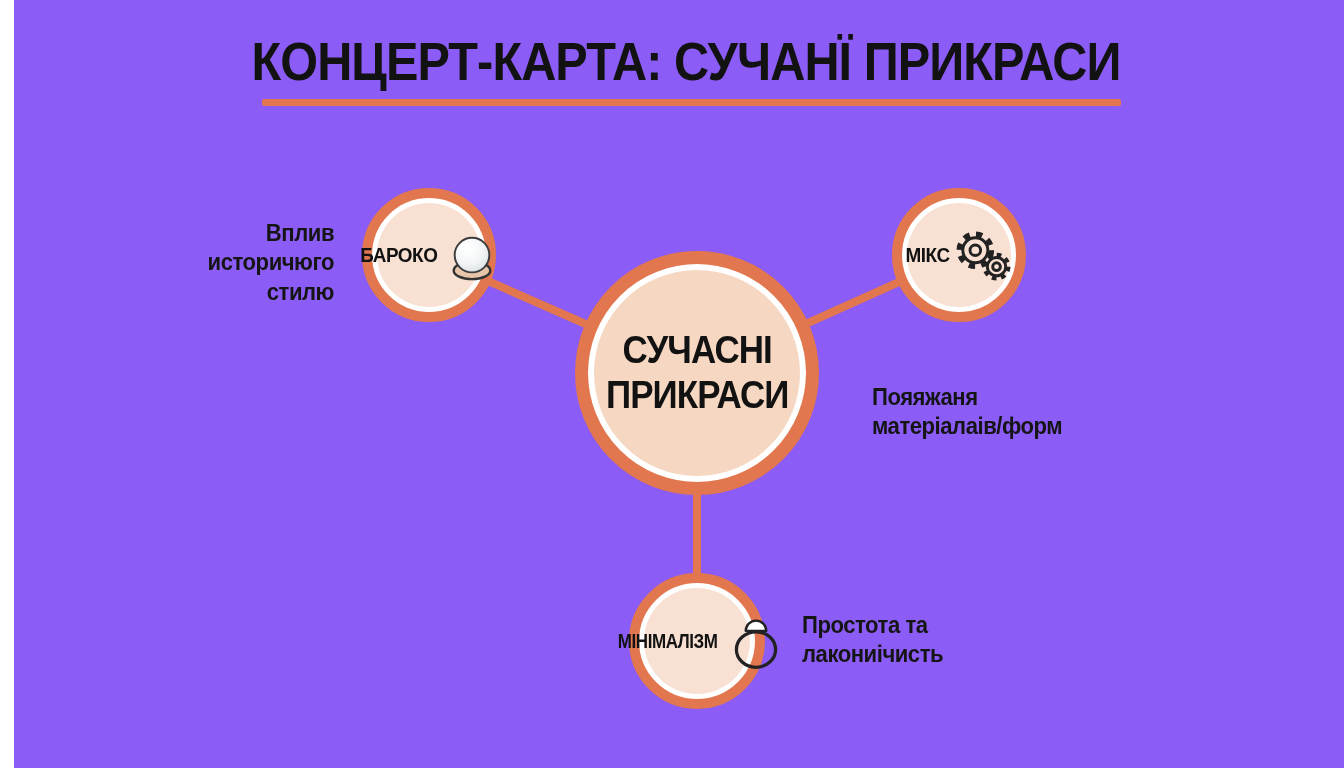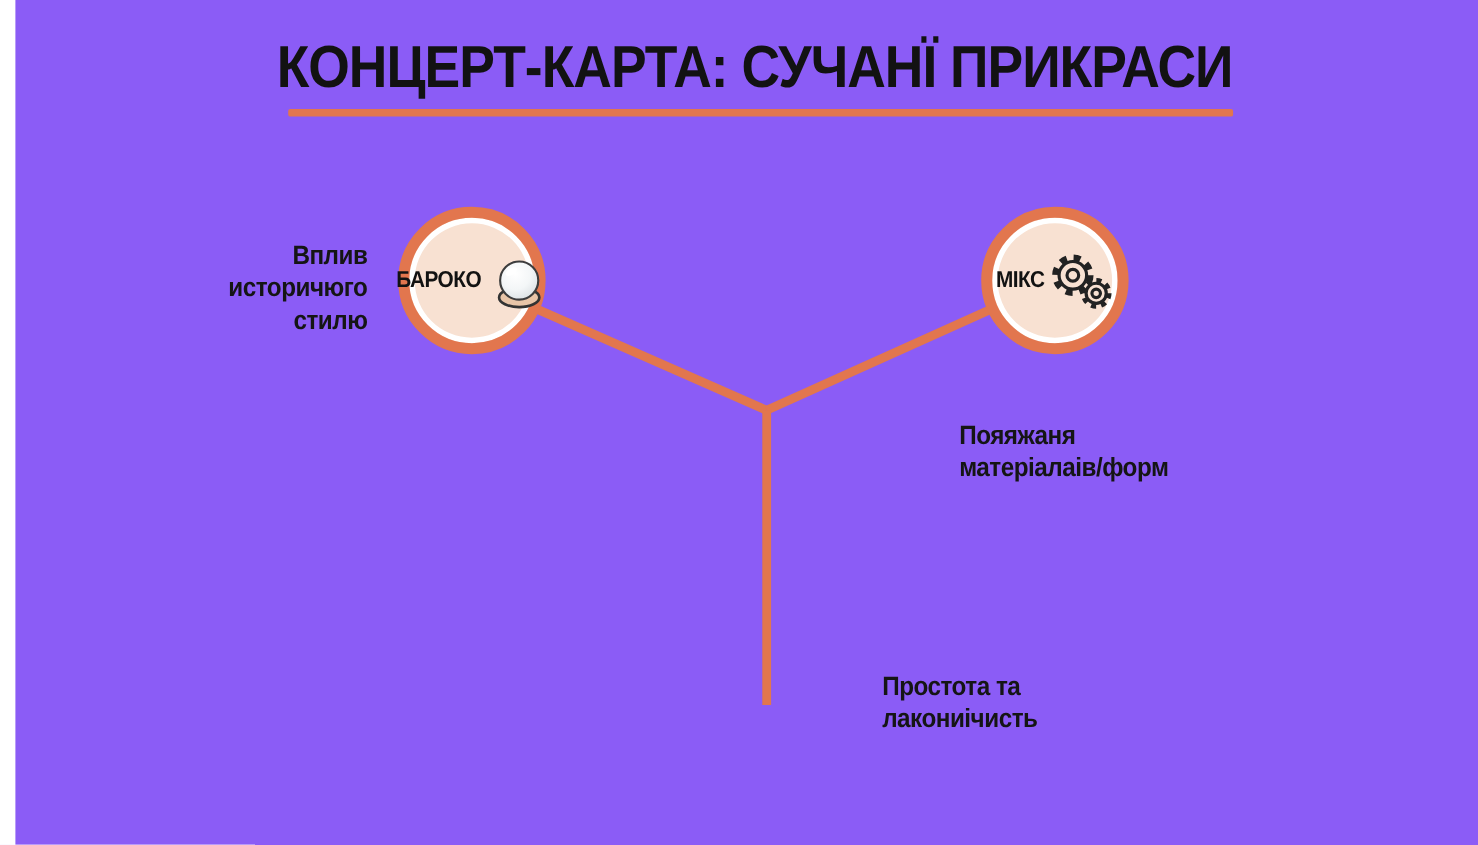--- a/index.html
+++ b/index.html
@@ -122,20 +122,24 @@
 
   <div class="title">КОНЦЕРТ-КАРТА: СУЧАНЇ ПРИКРАСИ</div>
   <div class="underline"></div>
 
   <svg class="connectors" viewBox="0 0 1344 768">
     <line x1="415" y1="255" x2="683" y2="373" stroke="#E2764E" stroke-width="8"></line>
     <line x1="945" y1="255" x2="683" y2="373" stroke="#E2764E" stroke-width="8"></line>
     <line x1="683" y1="641" x2="683" y2="373" stroke="#E2764E" stroke-width="8"></line>
   </svg>
 
+  <div class="node node-center">
+    <div class="center-label">СУЧАСНІ
+ПРИКРАСИ</div>
+  </div>
 
   <div class="node node-baroko">
     <div class="node-label">БАРОКО</div>
     <div class="icon">
       <svg width="60" height="52" viewBox="0 0 62 54">
         <defs>
           <radialGradient id="pearlGrad" cx="40%" cy="32%" r="75%">
             <stop offset="0%" stop-color="#ffffff"></stop>
             <stop offset="55%" stop-color="#f3f6f7"></stop>
             <stop offset="100%" stop-color="#d9dfe2"></stop>
@@ -157,20 +161,29 @@
         <circle cx="23" cy="21" r="13" fill="#F8E1D2" stroke="#222222" stroke-width="3"></circle>
         <circle cx="23" cy="21" r="5.5" fill="#F8E1D2" stroke="#222222" stroke-width="3"></circle>
 
         <circle cx="45" cy="38" r="11.5" fill="none" stroke="#222222" stroke-width="6" stroke-dasharray="4.5 4.5"></circle>
         <circle cx="45" cy="38" r="9.5" fill="#F8E1D2" stroke="#222222" stroke-width="3"></circle>
         <circle cx="45" cy="38" r="4" fill="#F8E1D2" stroke="#222222" stroke-width="3"></circle>
       </svg>
     </div>
   </div>
 
+  <div class="node node-minimal">
+    <div class="node-label node-label-small">МІНІМАЛІЗМ</div>
+    <div class="icon">
+      <svg width="58" height="56" viewBox="0 0 62 60">
+        <path d="M20,17 A11,11 0 0 1 42,17 Z" fill="#ffffff" stroke="#222222" stroke-width="2.5" stroke-linejoin="round"></path>
+        <ellipse cx="31" cy="37" rx="21" ry="19" fill="none" stroke="#222222" stroke-width="3.5"></ellipse>
+      </svg>
+    </div>
+  </div>
 
   <div class="annotation annotation-left">Вплив
 историчюго
 стилю</div>
   <div class="annotation annotation-right">Пояяжаня
 матеріалаів/форм</div>
   <div class="annotation annotation-bottom">Простота та
 лакониічисть</div>
 
 </div>

